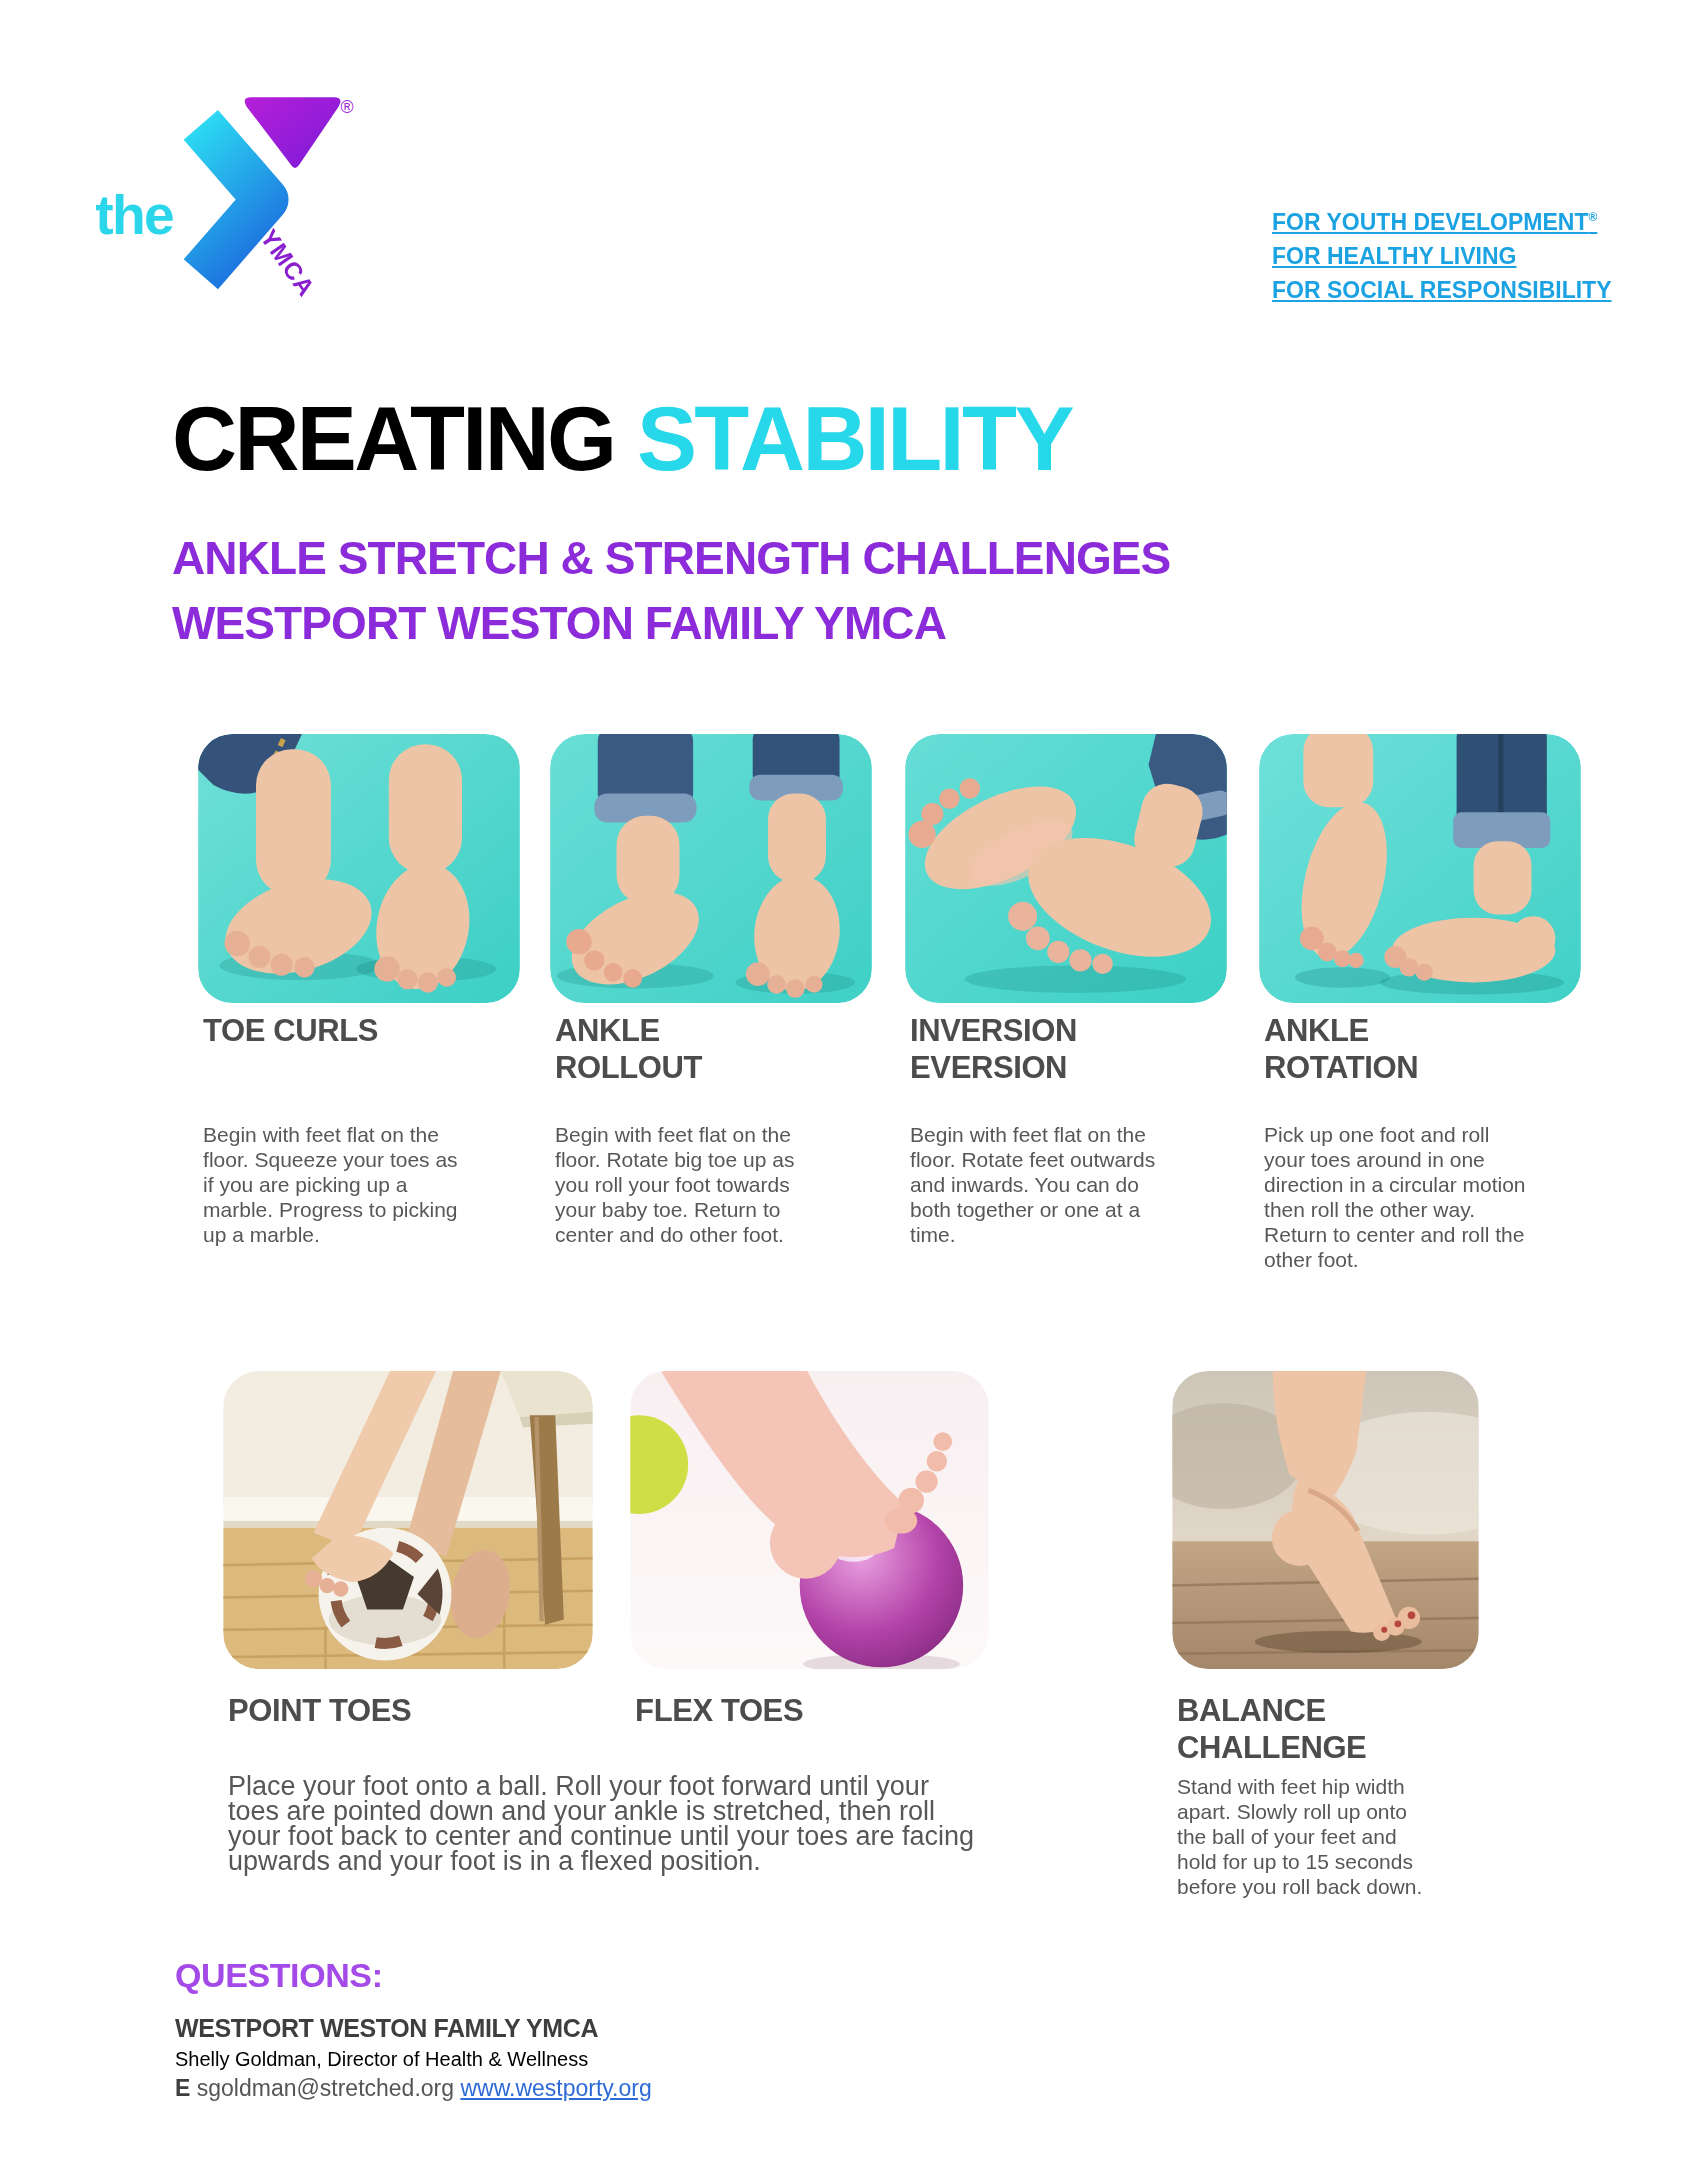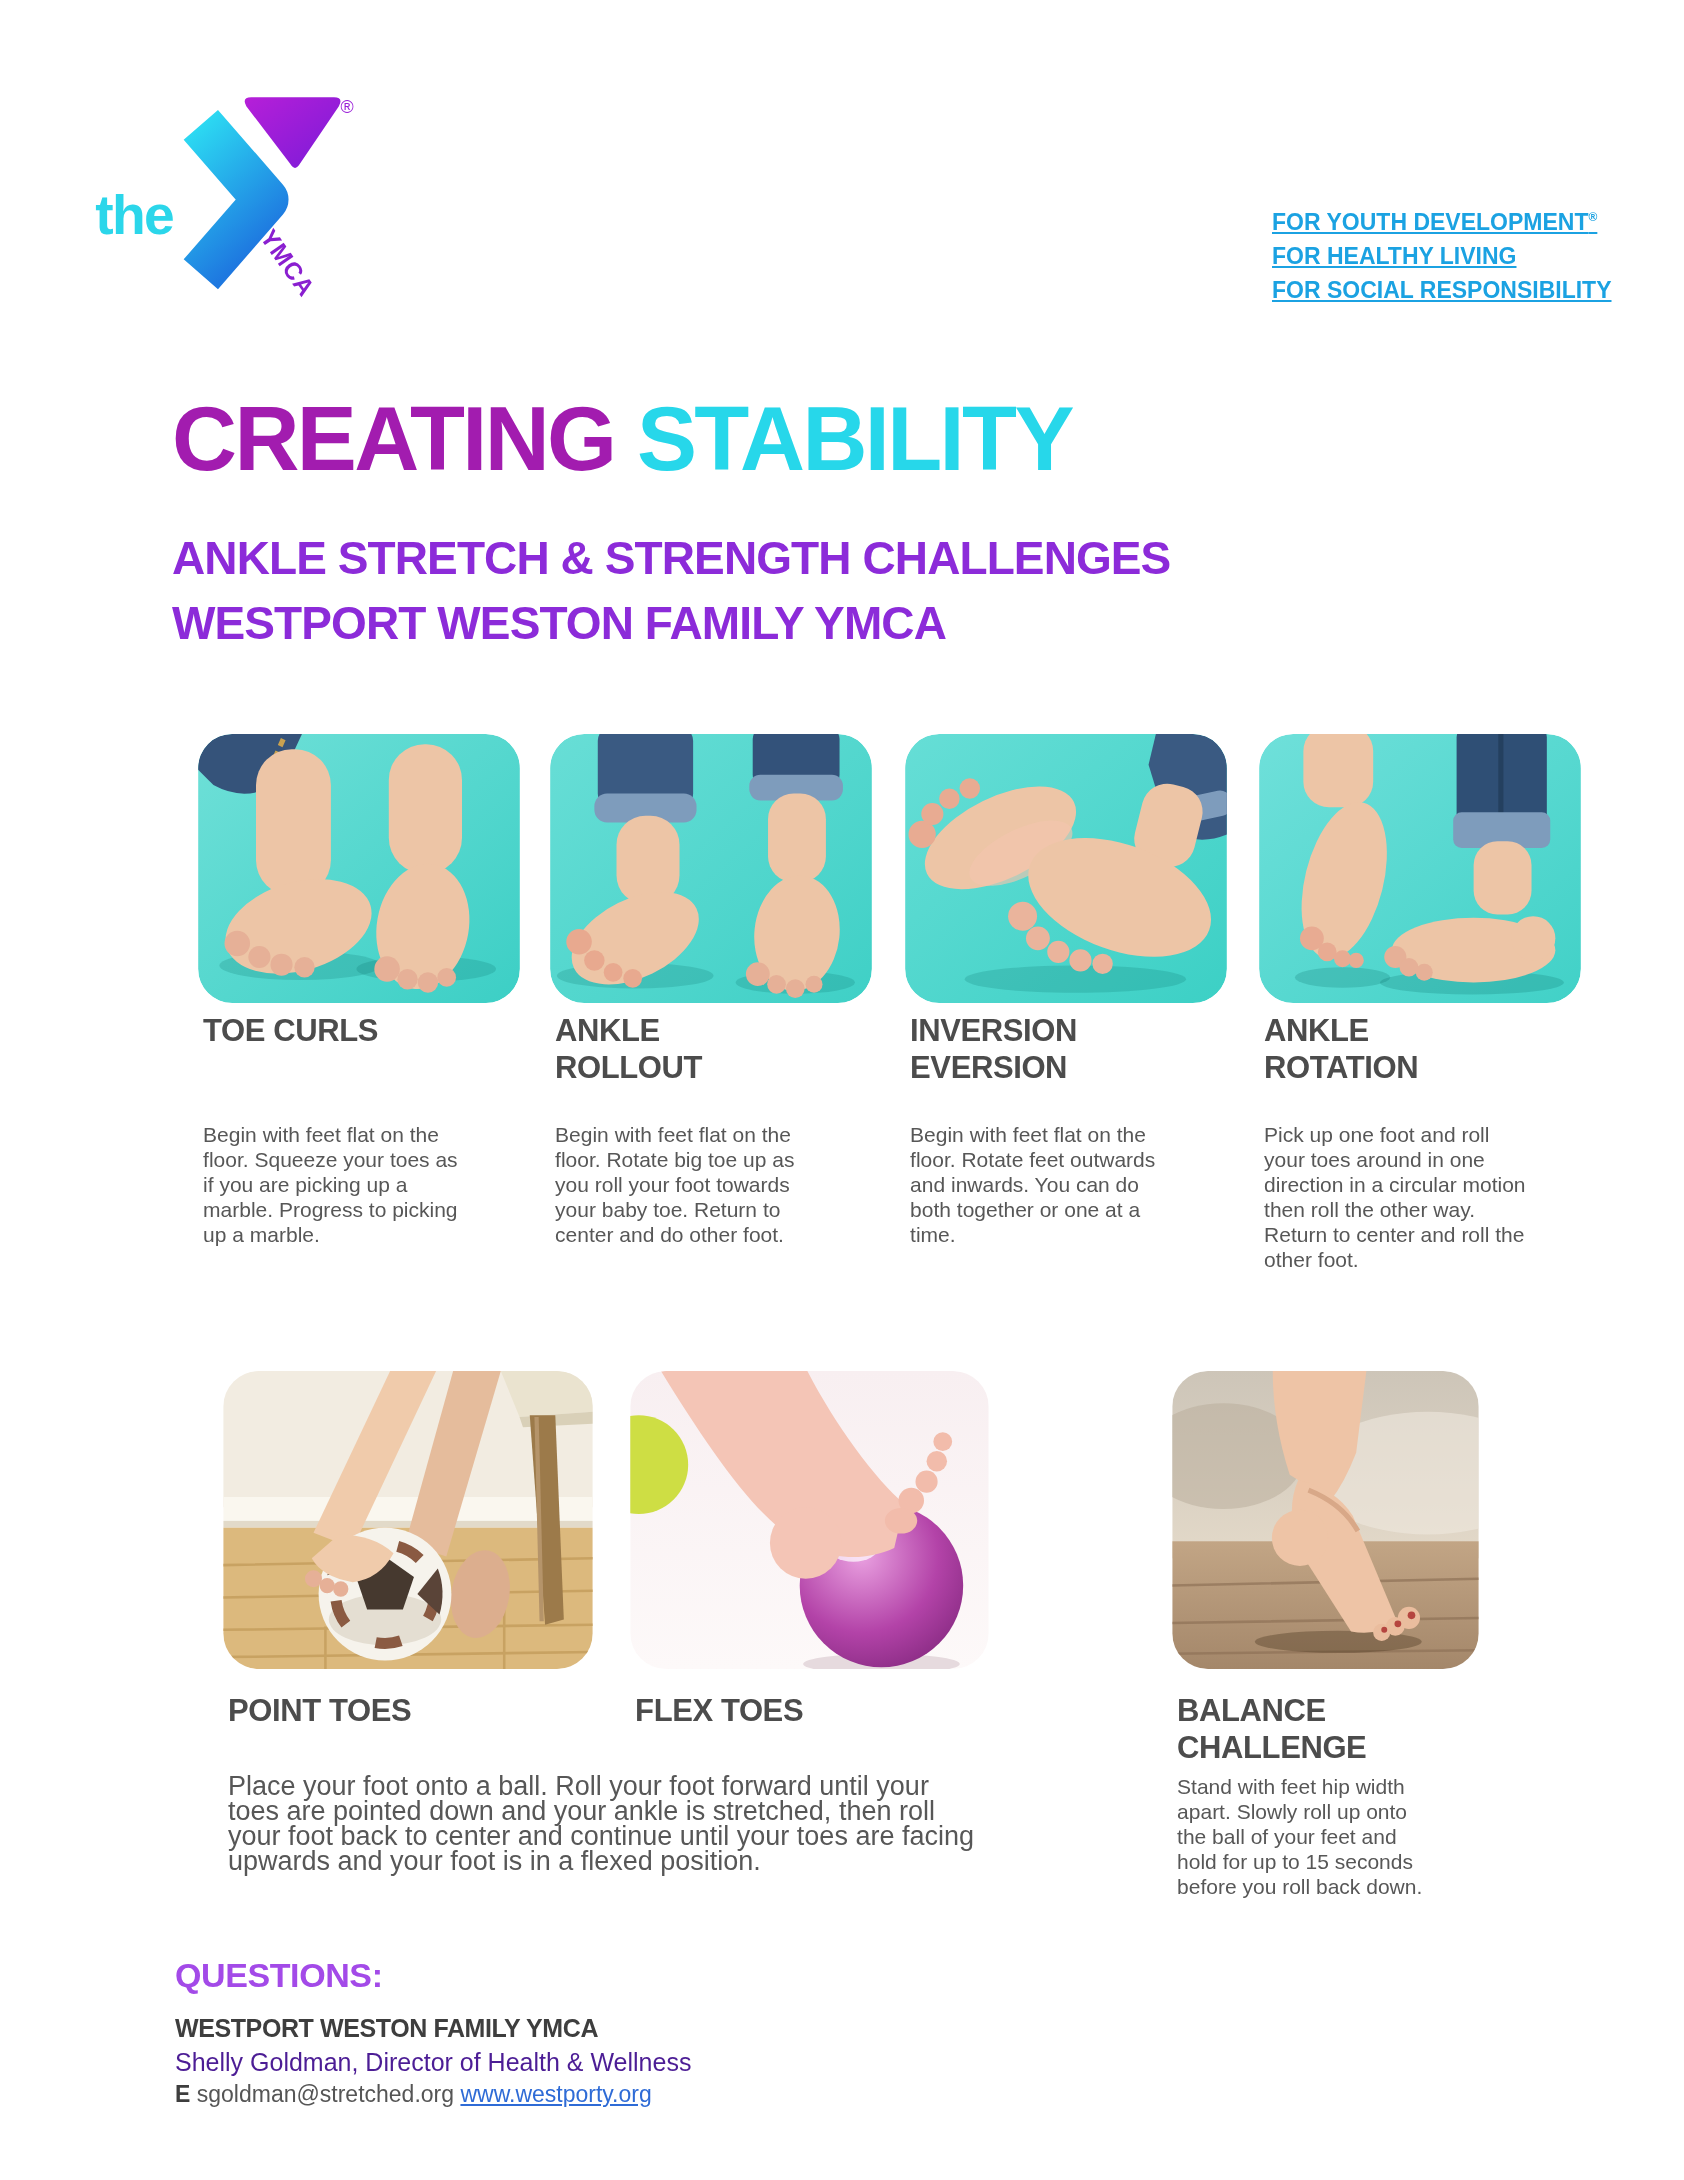--- a/index.html
+++ b/index.html
@@ -8,21 +8,21 @@
 
   
   .logo{position:absolute;left:92px;top:89px;}
   .tagline{position:absolute;left:1272px;top:200px;font-size:23px;font-weight:bold;
            line-height:34px;color:#1ba2e2;letter-spacing:0;text-decoration:underline;}
   .tagline sup{font-size:12px;}
 
   
   .title{position:absolute;left:172px;top:394px;margin:0;font-size:90px;font-weight:bold;
          letter-spacing:-2.6px;line-height:1;white-space:nowrap;}
-  .t1{color:#a21caf;}
+  .t1{color:#000000;}
   .t2{color:#27d7ea;}
   .subtitle{position:absolute;left:172px;top:526px;font-size:46px;font-weight:bold;
             color:#8c2bd9;line-height:65px;letter-spacing:-0.9px;}
 
   
   .card{position:absolute;}
   .r1{top:734px;width:322px;}
   .r2{top:1371px;}
   .photo{display:block;border-radius:34px;}
   .ex-title{margin:8.5px 0 0 5.1px;height:102px;font-size:31px;line-height:37px;font-weight:bold;
@@ -30,21 +30,21 @@
   .r2 .ex-title{margin-top:23px;height:82px;}
   .ex-desc{margin:8.5px 0 0 5.1px;font-size:21px;line-height:25px;color:#575757;width:266px;}
   .r2 .ex-desc{margin-top:0;width:256px;}
   .combined-desc{position:absolute;left:228px;top:1774px;width:750px;margin:0;
                  font-size:27px;line-height:25px;color:#575757;}
 
   
   .footer{position:absolute;left:175px;top:1956px;}
   .q-label{margin:0 0 19px 0;font-size:34px;font-weight:bold;color:#a34ae8;letter-spacing:-0.4px;}
   .org{margin:0 0 5.1px 0;font-size:25px;font-weight:bold;color:#3e3e3e;letter-spacing:-0.4px;}
-  .contact{margin:0 0 4.3px 0;font-size:25px;color:#4c1d95;}
+  .contact{margin:0 0 4.3px 0;font-size:20px;color:#000000;}
   .email-line{margin:0;font-size:23px;color:#555555;}
   .email-line b{color:#3e3e3e;}
   .weblink{color:#2e6bd6;text-decoration:underline;cursor:pointer;}
 </style>
 </head>
 <body>
 
 <div class="page">
 
   <svg class="logo" width="268" height="213" viewBox="0 0 330 262">

